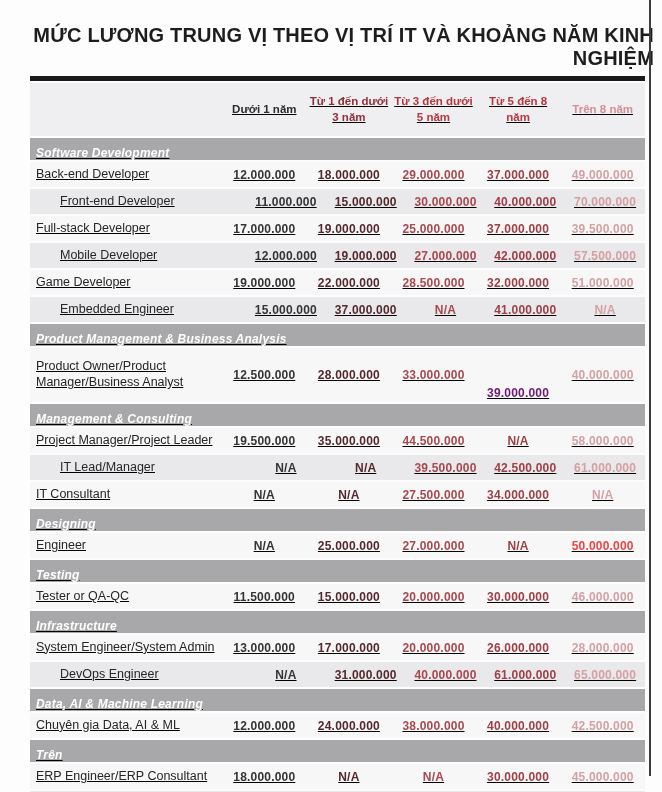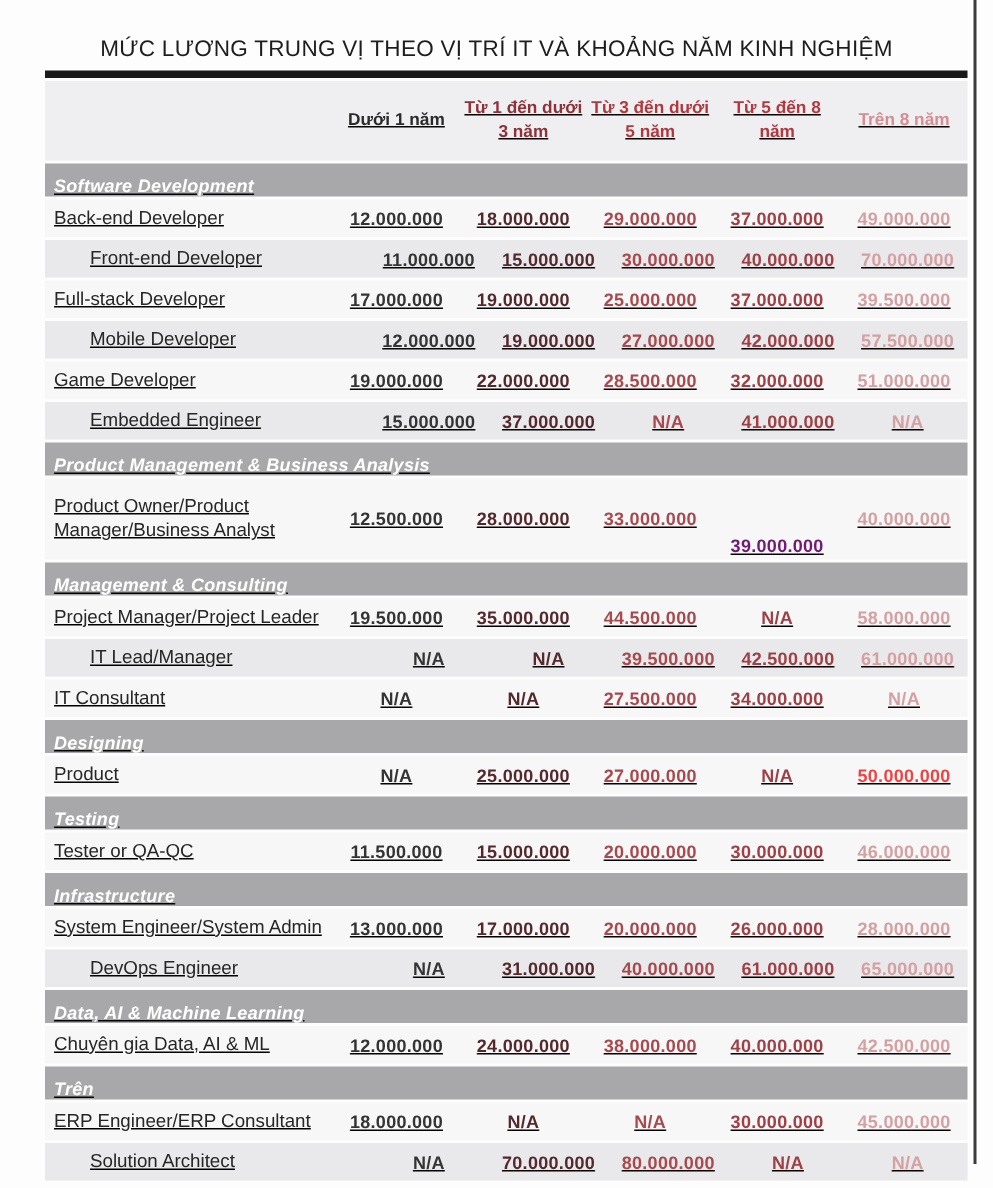--- a/index.html
+++ b/index.html
@@ -1,22 +1,22 @@
 <!DOCTYPE html>
 <html><head>
 <meta charset="utf-8">
 <style>
   html,body{margin:0;padding:0;}
   body{
     width:662px;height:792px;background:#fdfdfd;position:relative;
     font-family:"Liberation Sans", sans-serif;overflow:hidden;
   }
   .page-title{
-    text-align:center;margin:24px 8px 6px 8px;
-    font-size:15px;font-weight:normal;color:#1d1d1d;letter-spacing:.2px;
+    text-align:right;margin:24px 8px 6px 8px;
+    font-size:20px;font-weight:bold;color:#1d1d1d;letter-spacing:.2px;
   }
   .title-rule{
     margin:0 17px 0 30px;height:5px;background:#1a1a1a;
   }
   .table{
     margin:2px 17px 0 30px;font-size:12px;text-decoration:underline;
   }
   .thead,.trow{
     display:grid;grid-template-columns:192px repeat(5,1fr);
     align-items:center;
@@ -155,21 +155,21 @@
       <div class="vcell" style="color: rgb(52, 52, 52);">N/A</div>
       <div class="vcell" style="color: rgb(84, 41, 45);">N/A</div>
       <div class="vcell" style="color: rgb(168, 73, 78);">27.500.000</div>
       <div class="vcell" style="color: rgb(158, 64, 70);">34.000.000</div>
       <div class="vcell" style="color: rgb(213, 160, 162);">N/A</div>
     </div>
     <div class="section-bar">
       <span>Designing</span>
     </div>
     <div class="trow alt0">
-      <div class="rcell">Product</div>
+      <div class="rcell">Engineer</div>
       <div class="vcell" style="color: rgb(52, 52, 52);">N/A</div>
       <div class="vcell" style="color: rgb(84, 41, 45);">25.000.000</div>
       <div class="vcell" style="color: rgb(168, 73, 78);">27.000.000</div>
       <div class="vcell" style="color: rgb(158, 64, 70);">N/A</div>
       <div class="vcell" style="color: #ef4444;">50.000.000</div>
     </div>
     <div class="section-bar">
       <span>Testing</span>
     </div>
     <div class="trow alt0">

